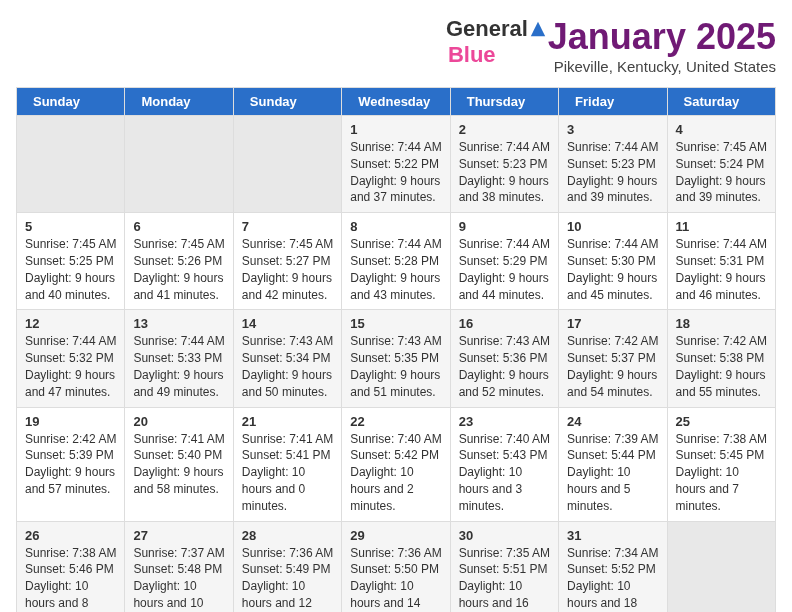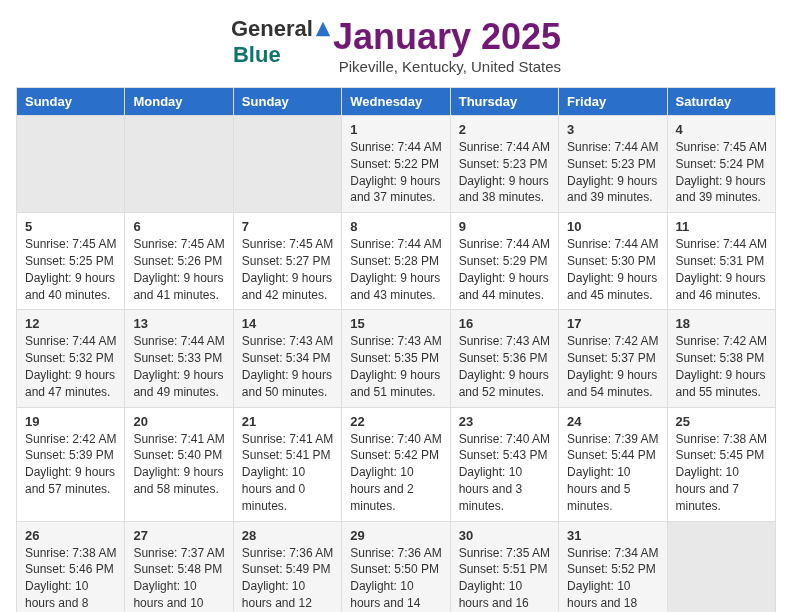--- a/index.html
+++ b/index.html
@@ -5,21 +5,21 @@
     * { box-sizing: border-box; margin: 0; padding: 0; }
     body {
       font-family: Arial, sans-serif;
       background: #fff;
       width: 792px;
       min-height: 612px;
       padding: 16px;
     }
     .header {
       display: flex;
-      justify-content: center;
+      justify-content: flex-end;
       align-items: flex-start;
       margin-bottom: 12px;
     }
     .logo {
       display: flex;
       flex-direction: column;
       align-items: flex-start;
     }
     .logo-text {
       display: flex;
@@ -52,21 +52,21 @@
     }
     .calendar {
       width: 100%;
       border-collapse: collapse;
       table-layout: fixed;
     }
     .calendar th {
       background-color: #2a6fc9;
       color: #fff;
       text-align: left;
-      padding: 6px 8px;
+      padding: 6px 16px;
       font-size: 13px;
       font-weight: bold;
       border: 1px solid #ddd;
     }
     .calendar td {
       vertical-align: top;
       padding: 6px 8px;
       font-size: 11px;
       color: #333;
       border: 1px solid #ddd;
@@ -99,21 +99,21 @@
 
 <div class="header">
   <div class="logo">
     <div class="logo-text">
       <span class="logo-general">General</span>
       <svg class="logo-icon" viewBox="0 0 20 20">
         <polygon points="10,2 18,18 2,18" fill="#2a6fc9"></polygon>
       </svg>
     </div>
     <div style="margin-left:2px;">
-      <span class="logo-blue" style="font-size:22px;font-weight:bold;color:#0f766e;">Blue</span>
+      <span class="logo-blue" style="font-size:22px;font-weight:bold;color:#ec4899;">Blue</span>
     </div>
   </div>
   <div class="title-block">
     <div class="calendar-title">January 2025</div>
     <div class="calendar-subtitle">Pikeville, Kentucky, United States</div>
   </div>
 </div>
 
 <table class="calendar">
   <thead>

